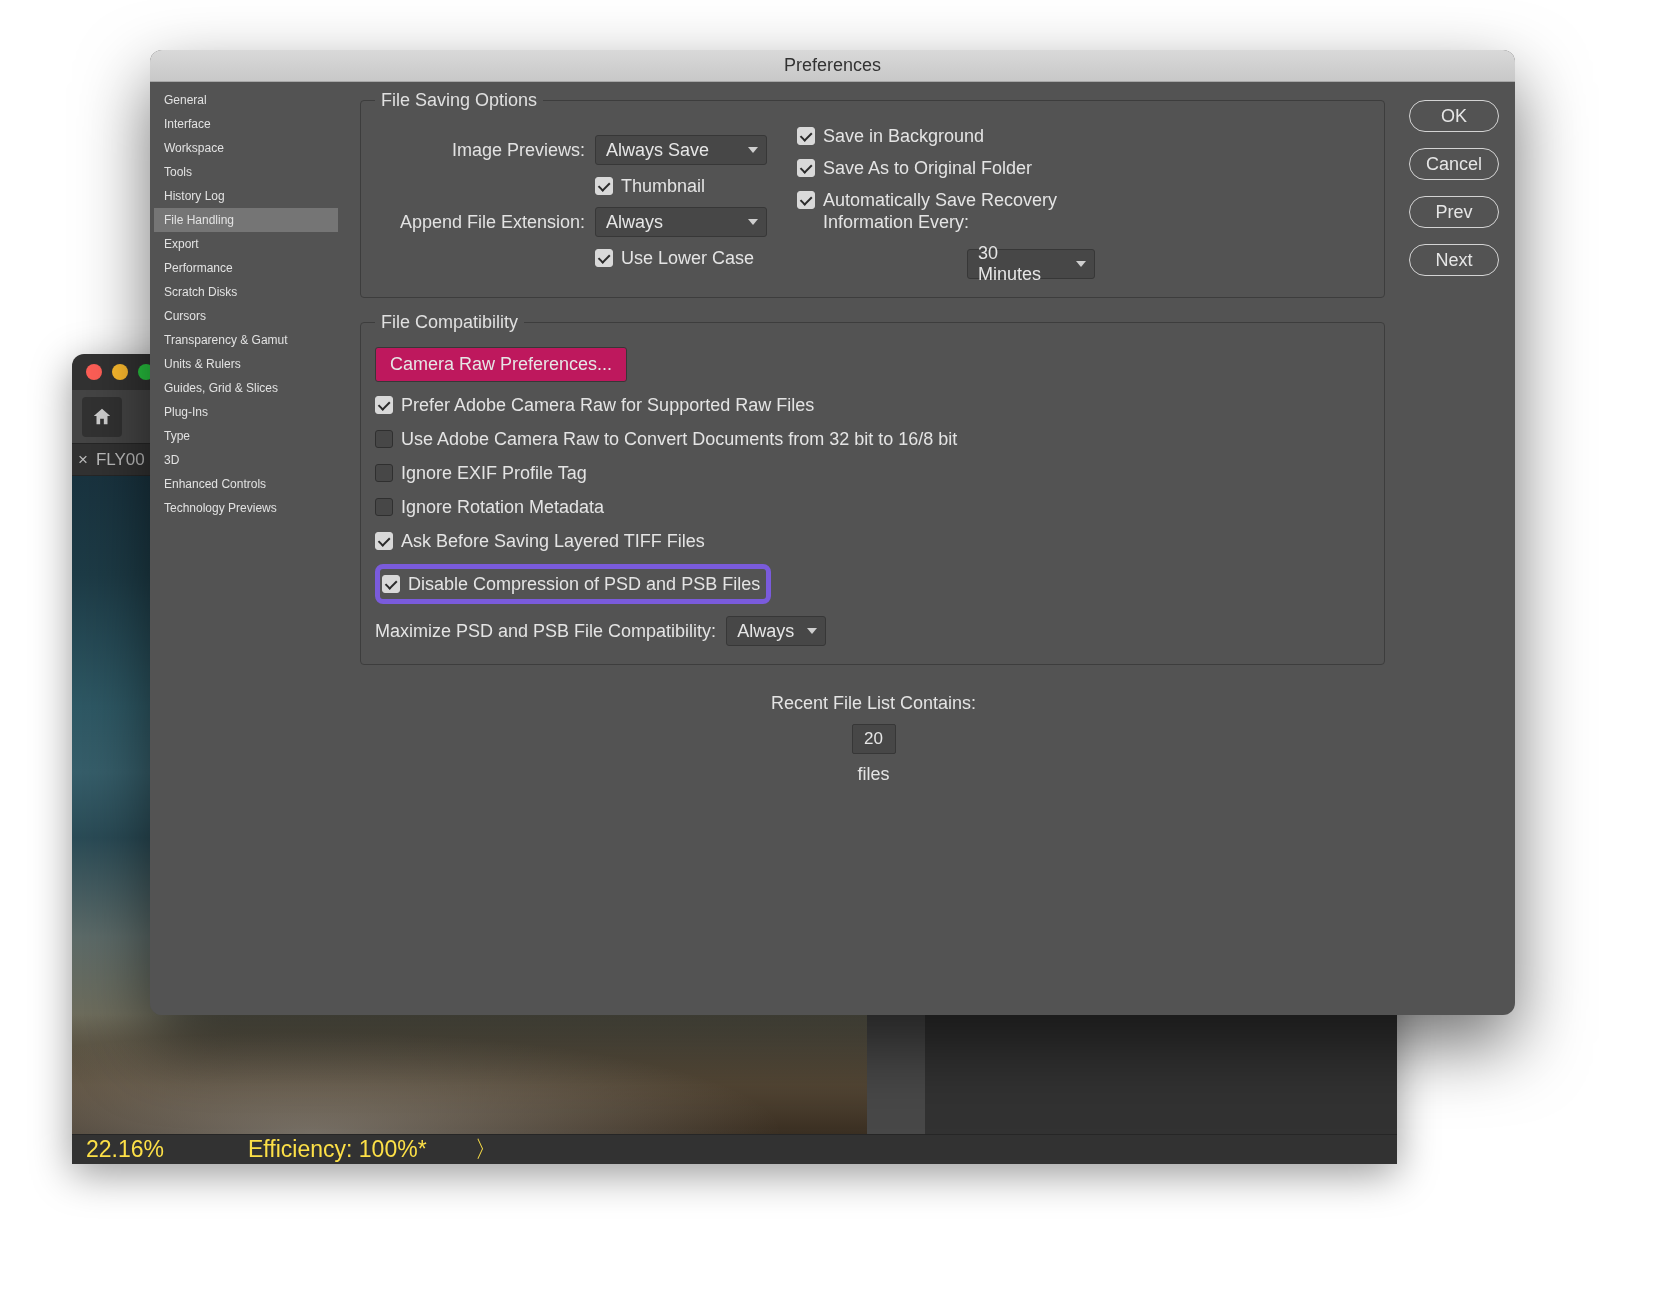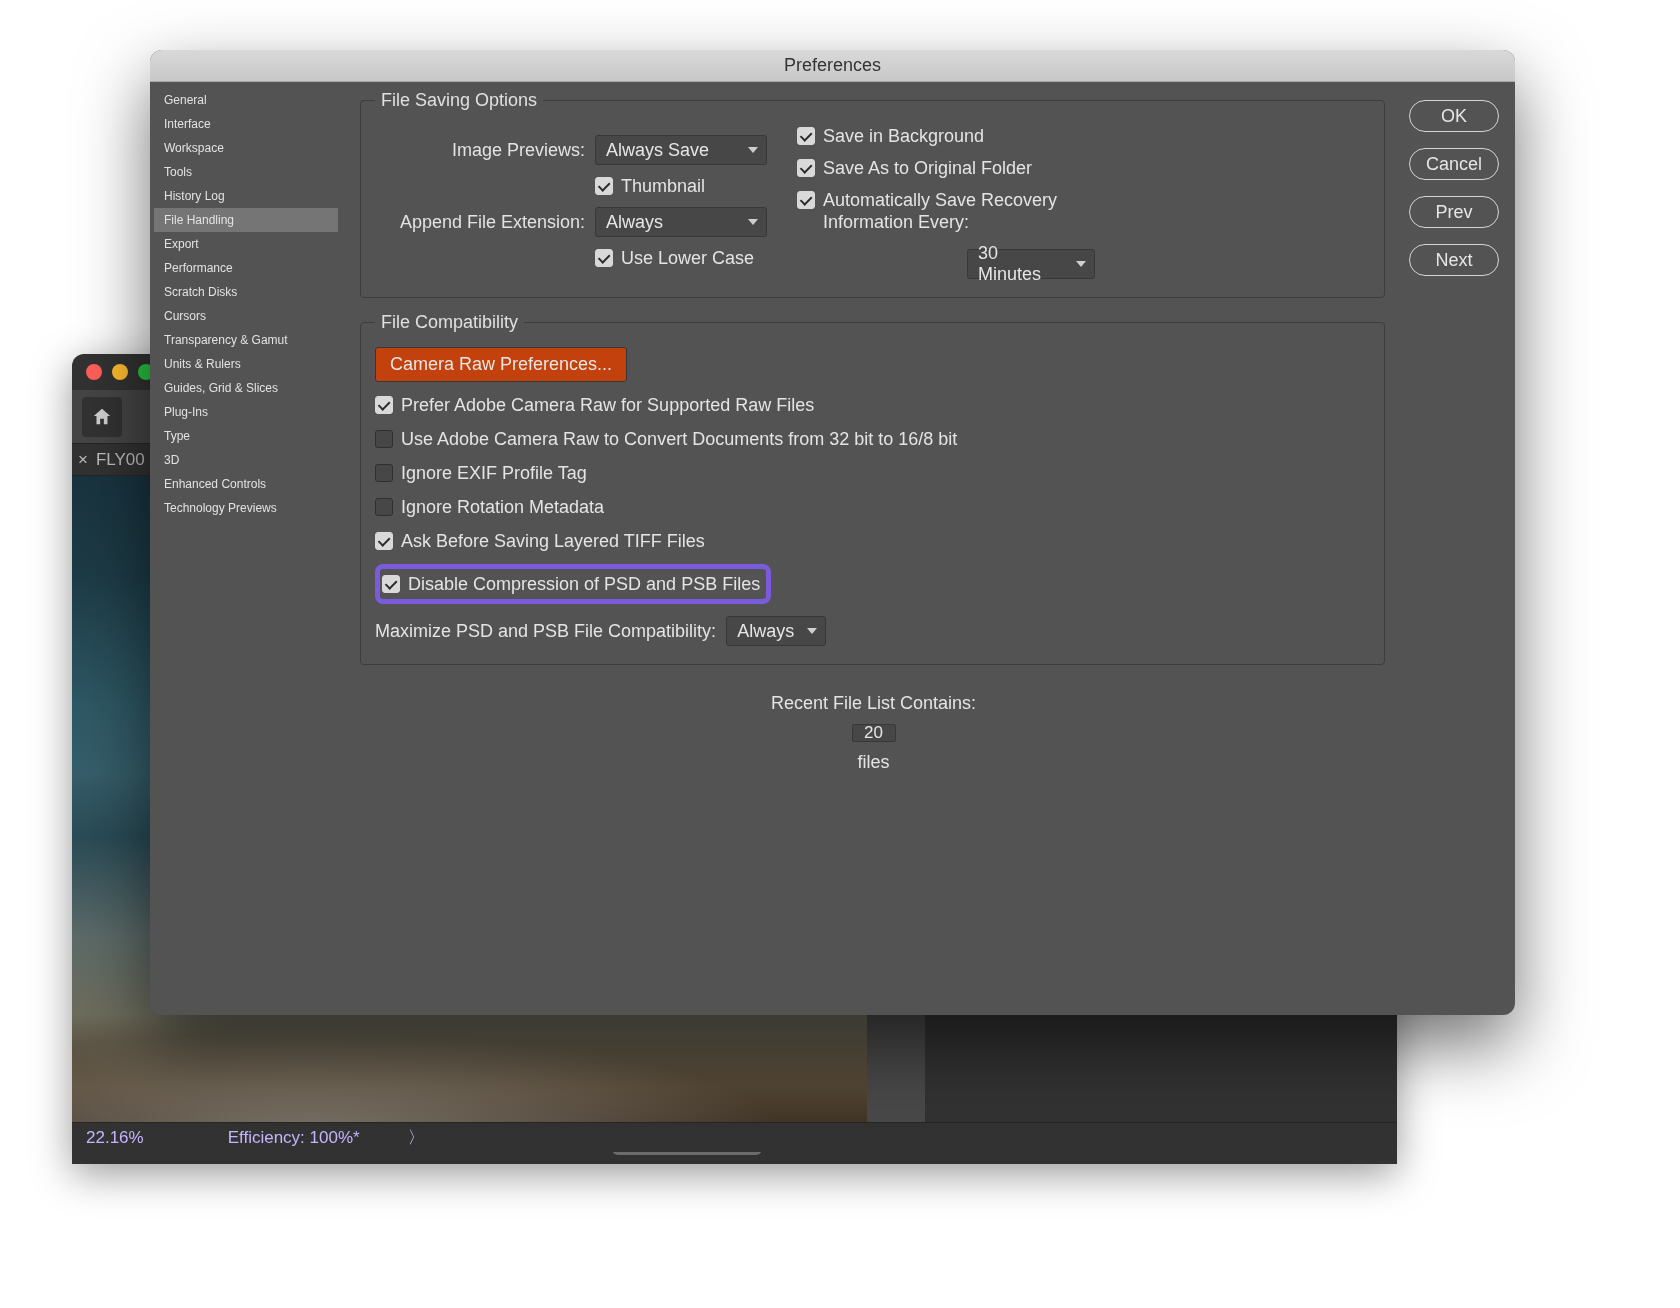--- a/index.html
+++ b/index.html
@@ -74,22 +74,22 @@
   .ps-panel-tabs {
     position:absolute; left:0; right:0; top:438px; height:40px; background:#383838;
     display:flex; align-items:stretch; border-bottom:1px solid #1b1b1b;
   }
   .panel-tab { padding:0 18px; display:flex; align-items:center; color:#aeaeae; font-size:18px; }
   .panel-tab.active { background:#323232; color:#e4e4e4; }
   .panel-more { margin-left:auto; padding:0 14px; display:flex; align-items:center; }
   .panel-more svg{width:20px;height:14px;fill:#bbb;}
 
   .ps-status {
-    position:absolute; bottom:12px; left:0; right:0; height:30px;
-    background:#323232; display:flex; align-items:center; color:#c4b5fd; font-size:17px;
+    position:absolute; bottom:0; left:0; right:0; height:30px;
+    background:#323232; display:flex; align-items:center; color:#fde047; font-size:23px;
     border-top:1px solid #262626;
   }
   .ps-status .zoom{ padding:0 14px; }
   .ps-status .eff{ padding:0 40px 0 70px; }
   .ps-status .chev{ margin-left:8px;}
   .ps-hscroll {
     position:absolute; bottom:3px; left:430px; width:790px; height:24px;
   }
   .ps-hscroll .thumb{
     position:absolute; left:110px; width:150px; height:12px; top:6px;
@@ -156,31 +156,31 @@
     display:inline-flex; align-items:center; justify-content:center; flex-shrink:0; margin-top:2px;
   }
   .chk.checked .box { background:#d9d9d9; border-color:#d9d9d9; }
   .chk.checked .box::after{
     content:""; width:9px; height:5px; border-left:2.5px solid #2b2b2b; border-bottom:2.5px solid #2b2b2b;
     transform:rotate(-45deg) translate(0.5px,-1px);
   }
 
   .group-compat .stack { display:flex; flex-direction:column; gap:12px; align-items:flex-start;}
   .btn-flat {
-    background:#c2410c; border:1px solid #373737; color:#e6e6e6;
+    background:#be185d; border:1px solid #373737; color:#e6e6e6;
     padding:6px 14px; font-size:18px; border-radius:3px;
   }
   .highlight-box {
     border:5px solid #7a5bdc; border-radius:8px; padding:4px 6px 4px 2px;
     display:inline-flex;
   }
 
   .inline-row { display:flex; align-items:center; gap:10px; color:#e4e4e4; font-size:18px;}
   .num-input {
-    width:44px; height:18px; background:#474747; border:1px solid #373737; color:#e6e6e6;
+    width:44px; height:30px; background:#474747; border:1px solid #373737; color:#e6e6e6;
     text-align:center; font-size:17px; border-radius:2px;
   }
 
   .recent-row { margin:28px 0 0 2px;flex-direction:column; }
 </style>
 </head>
 <body>
 
 <div class="ps-window">
   <div class="ps-traffic">

